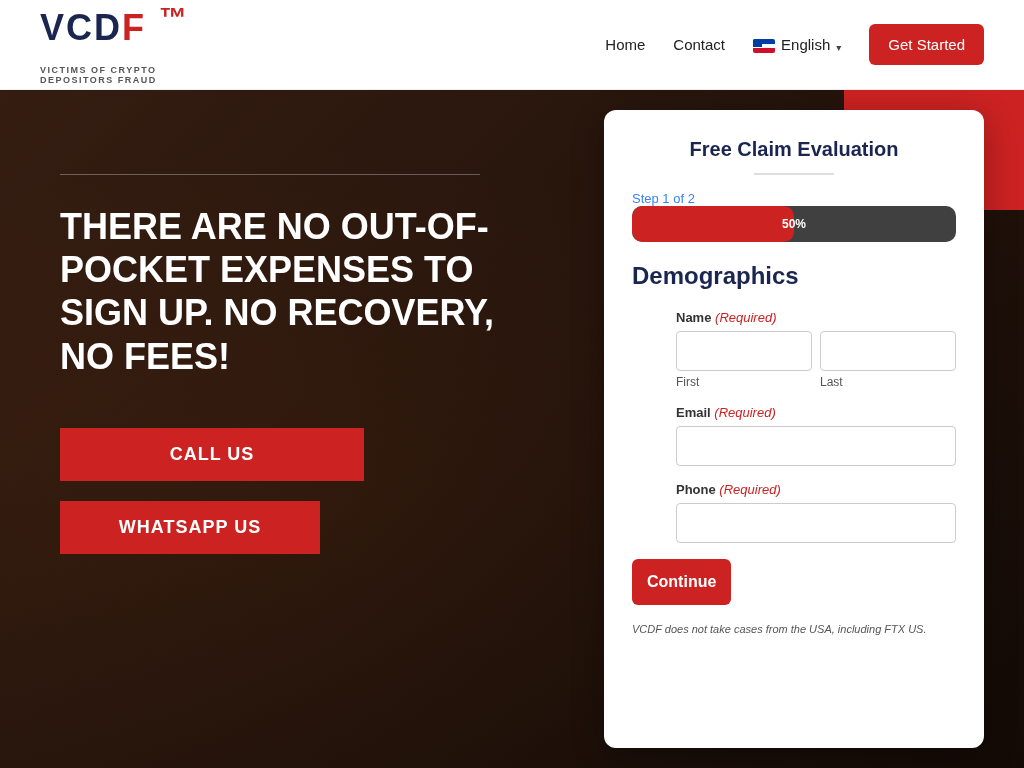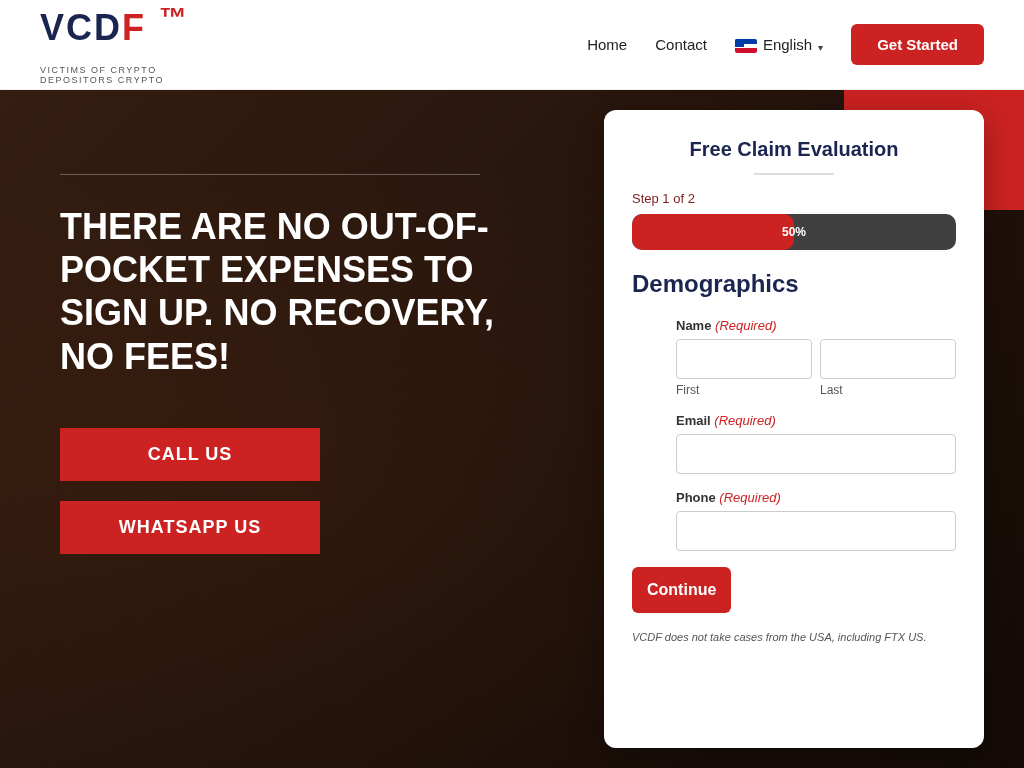--- a/index.html
+++ b/index.html
@@ -28,21 +28,21 @@
       line-height: 1;
     }
     .logo-vcdf span {
       color: #cc2222;
     }
     .logo-sub {
       font-size: 9px;
       color: #555;
       letter-spacing: 1.5px;
       margin-top: 19px;
-      font-weight: 400;
+      font-weight: 700;
     }
     .nav {
       display: flex;
       align-items: center;
       gap: 28px;
     }
     .nav-link {
       color: #222;
       text-decoration: none;
       font-size: 15px;
@@ -73,24 +73,24 @@
       background: #003DA5;
     }
     .chevron-down {
       font-size: 10px;
       color: #444;
     }
     .btn-get-started {
       background: #cc2222;
       color: #fff;
       border: none;
-      padding: 12px 26px;
+      padding: 12px 19px;
       border-radius: 6px;
       font-size: 15px;
-      font-weight: 700;
+      font-weight: 400;
       cursor: pointer;
     }
 
     
     .main-area {
       position: relative;
       height: 678px;
       display: flex;
       overflow: hidden;
     }
@@ -153,21 +153,21 @@
     }
     .btn-call-us {
       background: #cc2222;
       color: #fff;
       border: none;
       padding: 16px 60px;
       font-size: 18px;
       font-weight: 700;
       letter-spacing: 1px;
       cursor: pointer;
-      width: 260px;
+      width: 304px;
       margin-bottom: 20px;
       text-transform: uppercase;
     }
     .btn-whatsapp {
       background: #cc2222;
       color: #fff;
       border: none;
       padding: 16px 40px;
       font-size: 18px;
       font-weight: 700;
@@ -199,22 +199,22 @@
       margin-bottom: 12px;
     }
     .form-divider {
       width: 80px;
       height: 2px;
       background: #ddd;
       margin: 0 auto 16px auto;
     }
     .step-label {
       font-size: 13px;
-      color: #7f1d1d;
-      margin-bottom: 8px;
+      color: #3b82f6;
+      margin-bottom: 0;
     }
     .progress-bar-wrap {
       background: #404040;
       border-radius: 10px;
       height: 36px;
       width: 100%;
       margin-bottom: 20px;
       overflow: hidden;
       position: relative;
     }
@@ -303,21 +303,21 @@
 <body>
 
 <header class="header">
   <div class="logo-area">
     <div class="logo-vcdf">
       VCD<span>F</span>
       <span style="color:#cc2222;font-size:28px;vertical-align:super;margin-left:1px;">™</span>
     </div>
     <div class="logo-sub">
       <span>VICTIMS OF CRYPTO</span><br>
-      <span>DEPOSITORS CRYPTO</span>
+      <span>DEPOSITORS FRAUD</span>
     </div>
   </div>
   <nav class="nav">
     <a class="nav-link" href="#">Home</a>
     <a class="nav-link" href="#">Contact</a>
     <div class="nav-lang">
       <span class="flag-icon"></span>
       <span>English</span>
       <span class="chevron-down">▾</span>
     </div>

